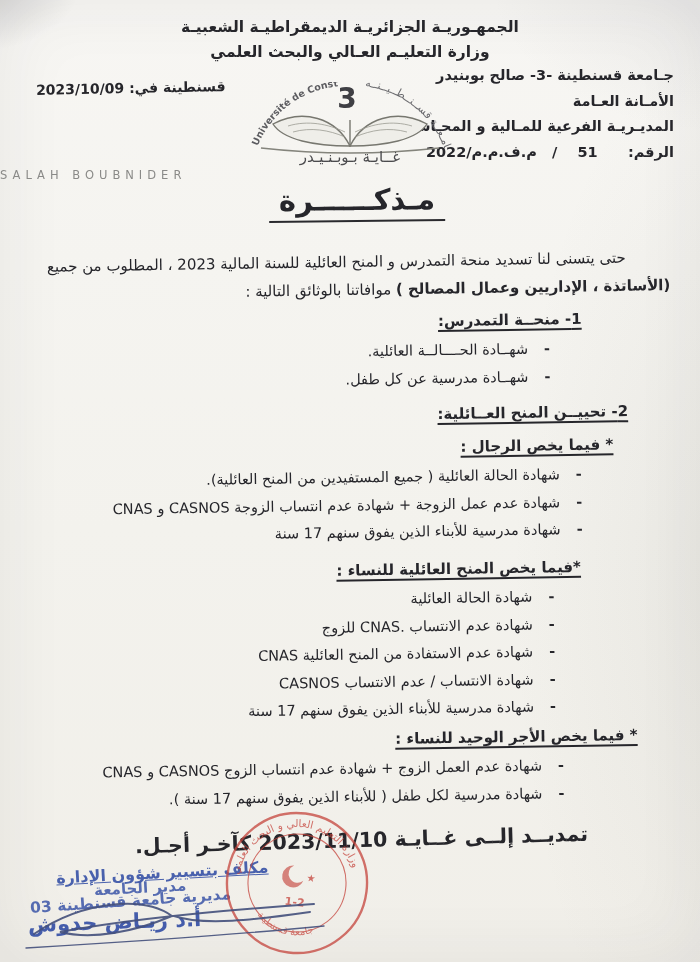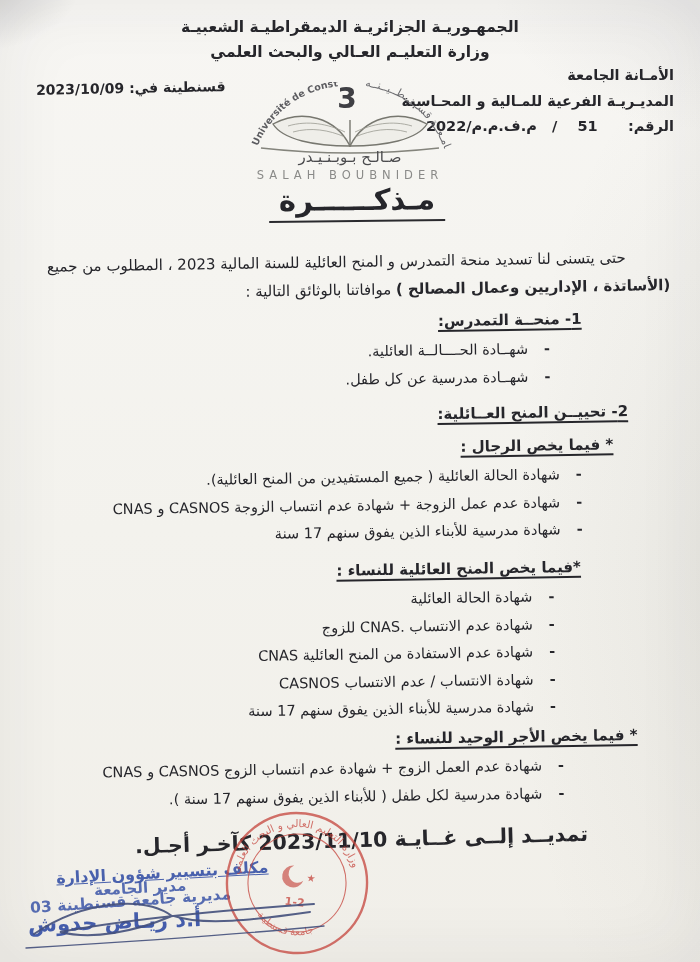--- a/index.html
+++ b/index.html
@@ -20,21 +20,21 @@
   
   .h-center { position:absolute; top:18px; left:0; right:0; text-align:center; font-weight:bold; font-size:15.5px; }
   .h-center .l2 { margin-top:7px;text-align:center; }
   .h-right { position:absolute; top:63px; right:26px; text-align:right; font-weight:bold; font-size:14.5px; line-height:25.5px; }
   .h-right .ref { white-space:pre; font-weight:bold; }
   .h-date { position:absolute; top:80px; left:36px; font-weight:600; font-size:14px; transform:rotate(-1.2deg); }
 
   
   .logo-svg { position:absolute; top:82px; left:50%; margin-left:-107px; }
   .logo-name-ar { position:absolute; top:148px; left:0; right:0; text-align:center; font-size:15px; letter-spacing:5px; color:#4b4b4e; }
-  .logo-name-en { position:absolute; top:168px; left:0; right:0; text-align:center; font-size:11.5px; letter-spacing:5px; color:#8a8a88; }
+  .logo-name-en { position:absolute; top:168px; left:0; right:0; text-align:left; font-size:11.5px; letter-spacing:5px; color:#8a8a88; }
 
   
   .doc-title { position:absolute; top:183px; left:15px; right:0; text-align:center; }
   .doc-title span { display:inline-block; font-size:29px; font-weight:bold; border-bottom:2.5px solid #2a2a2e; padding:0 10px 3px; transform:rotate(-0.6deg); }
 
   
   .body-par { position:absolute; top:243px; right:30px; left:30px; font-size:15px; line-height:28px; text-align:right; }
   .body-par .l1 { padding-right:44px; }
   .bold { font-weight:bold; }
 
@@ -63,21 +63,22 @@
 <body>
 
 <div class="page">
 
   <div class="h-center rtl">
     <div>الجمهـوريـة الجزائريـة الديمقراطيـة الشعبيـة</div>
     <div class="l2">وزارة التعليـم العـالي والبحث العلمي</div>
   </div>
 
   <div class="h-right rtl">
-    <div>الأمـانة الجامعة</div>
+    <div>جـامعة قسنطينة -3- صالح بوبنيدر</div>
+    <div>الأمـانة العـامة</div>
     <div>المديـريـة الفرعية للمـالية و المحـاسبة</div>
     <div class="ref">الرقم:      51    /   م.ف.م.م/2022</div>
   </div>
 
   <div class="h-date rtl">قسنطينة في: 2023/10/09</div>
 
   <svg class="logo-svg" width="214" height="72" viewBox="0 0 214 72">
     <defs>
       <path id="arcL" d="M14,66 A96,96 0 0 1 98,4" fill="none"></path>
       <path id="arcR" d="M118,4 A96,96 0 0 1 201,66" fill="none"></path>
@@ -96,21 +97,21 @@
       <line x1="107" y1="38" x2="107" y2="64"></line>
     </g>
     <g stroke="#9a9a92" stroke-width=".8" fill="none">
       <path d="M45,44 C65,38 85,42 102,50"></path>
       <path d="M50,50 C68,45 86,48 102,55"></path>
       <path d="M169,44 C149,38 129,42 112,50"></path>
       <path d="M164,50 C146,45 128,48 112,55"></path>
     </g>
     <path d="M18,66 Q107,76 196,66" stroke="#84847c" stroke-width="1.6" fill="none"></path>
   </svg>
-  <div class="logo-name-ar rtl">صـالـح بـوبـنـيـدر</div>
+  <div class="logo-name-ar rtl">غــايـة بـوبـنـيـدر</div>
   <div class="logo-name-en">SALAH BOUBNIDER</div>
 
   <div class="doc-title">
     <span class="rtl">مـذكــــــرة</span>
   </div>
 
   <div class="body-par rtl tiltL">
     <div class="l1">حتى يتسنى لنا تسديد منحة التمدرس و المنح العائلية للسنة المالية 2023 ، المطلوب من جميع</div>
     <div><span class="bold">(الأساتذة ، الإداريين وعمال المصالح )</span><span> موافاتنا بالوثائق التالية :</span></div>
   </div>

